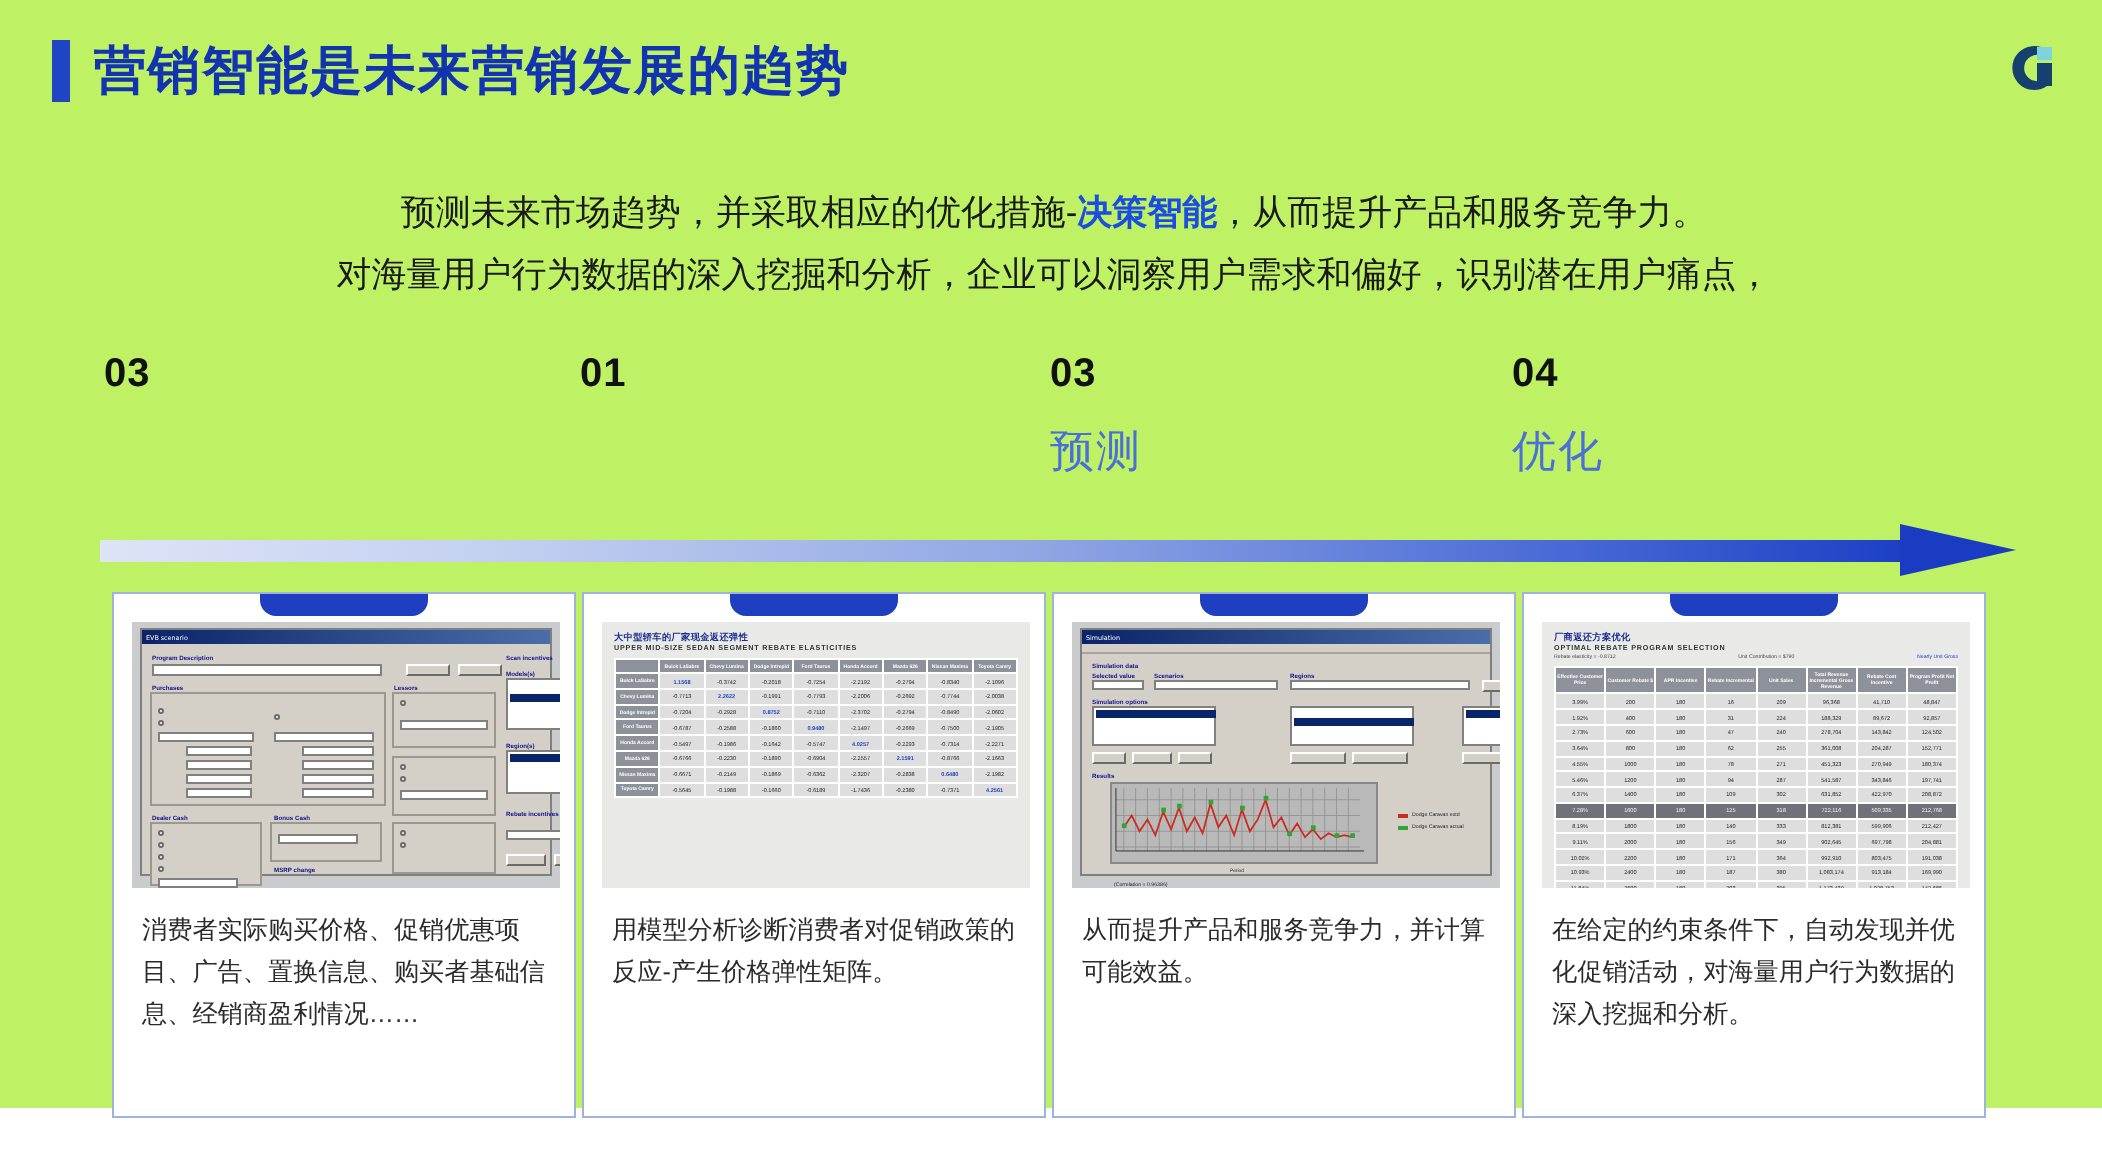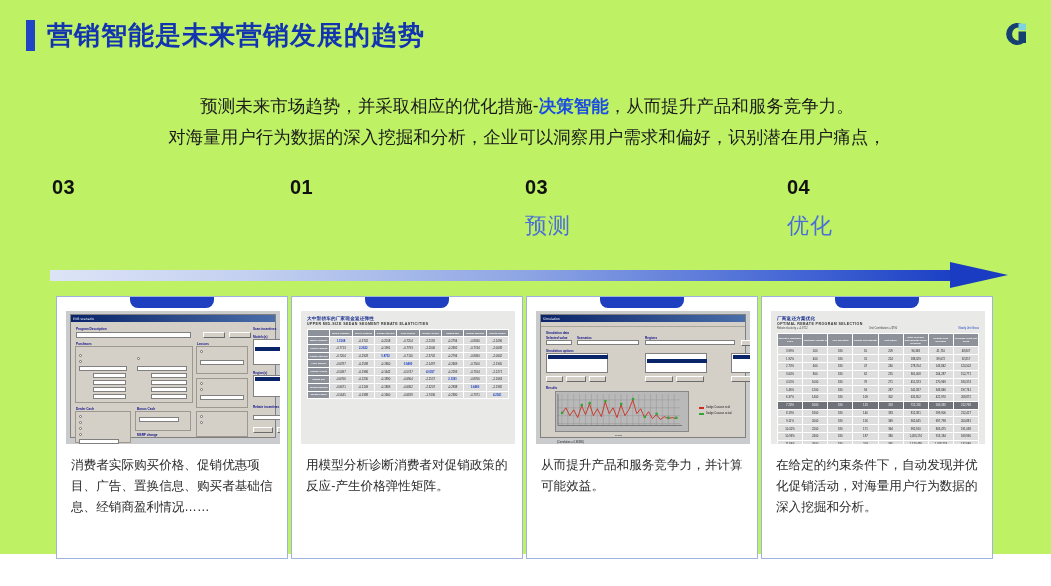--- a/index.html
+++ b/index.html
@@ -147,21 +147,21 @@
     <div class="step" style="left:52px">
       <div class="step-num">03</div>
     </div>
     <div class="step" style="left:290px">
       <div class="step-num">01</div>
     </div>
     <div class="step" style="left:525px">
       <div class="step-num">03</div>
       <div class="step-label">预测</div>
     </div>
-    <div class="step" style="left:787px">
+    <div class="step" style="left:756px">
       <div class="step-num">04</div>
       <div class="step-label">优化</div>
     </div>
   </div>
 
   <div class="arrow-wrap">
     <div class="arrow-shaft"></div>
     <div class="arrow-head"></div>
   </div>
 

